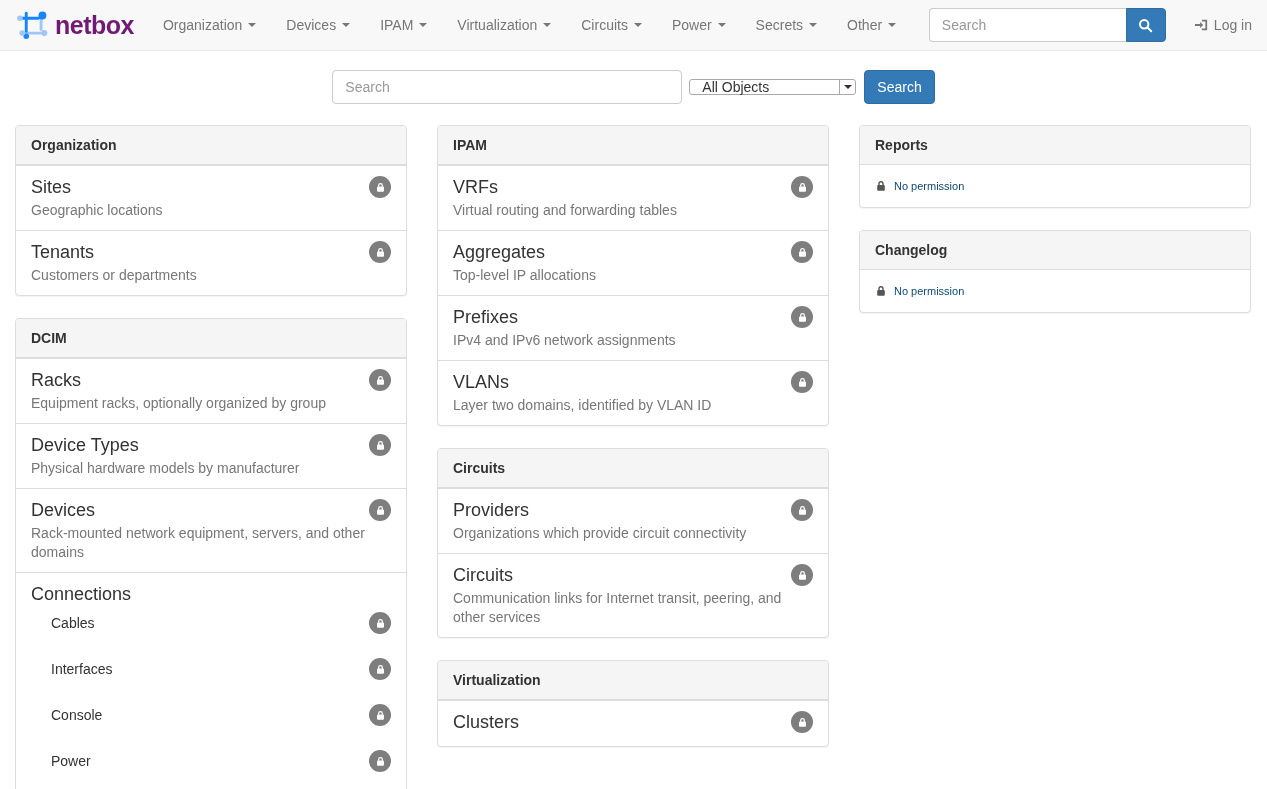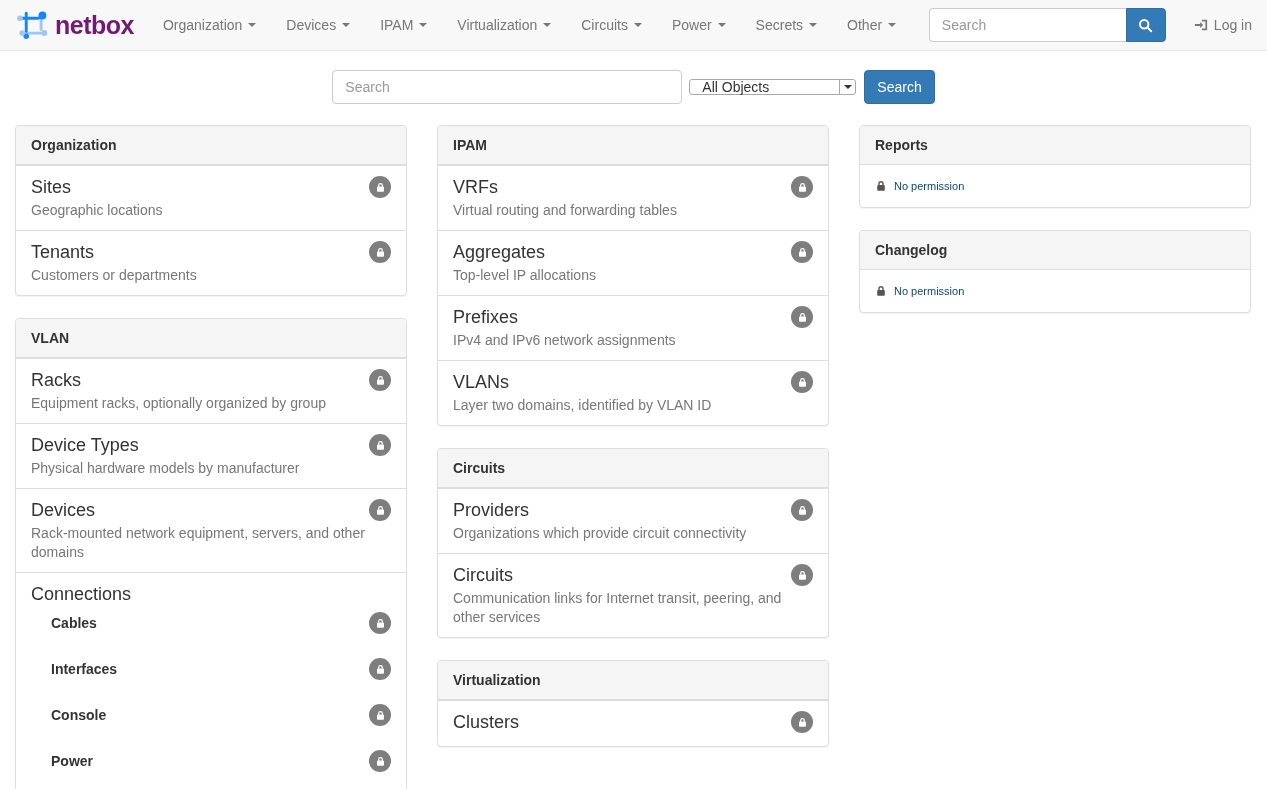--- a/index.html
+++ b/index.html
@@ -78,21 +78,21 @@
   .list-item { position:relative; padding:10px 15px; border-top:1px solid #ddd; }
   .list-item:first-child { border-top:none; }
   .item-title { font-size:18px; line-height:22px; color:#333; margin-bottom:3px; cursor:pointer; }
   .item-desc { font-size:14px; color:#777; line-height:19px; }
   .lock-badge {
     width:22px; height:22px; border-radius:50%; background:#7e7e7e;
     display:flex; align-items:center; justify-content:center; flex:none;
   }
   .list-item > .lock-badge { position:absolute; top:10px; right:15px; }
   .link-group-links { margin-top:7px; padding-bottom:10px; }
-  .link-row { display:flex; align-items:center; justify-content:space-between; padding-left:20px;font-weight:bold; }
+  .link-row { display:flex; align-items:center; justify-content:space-between; padding-left:20px; }
   .link-row + .link-row { margin-top:24px; }
   .link-label { font-size:14px; color:#333; cursor:pointer; }
 </style>
 </head>
 <body>
 
 <nav class="navbar">
   <a class="brand">
     <svg width="36" height="36" viewBox="0 0 40 40">
       <g stroke="#9fc6f5" stroke-width="3.2" stroke-linecap="round" fill="none">
@@ -200,21 +200,21 @@
         <span class="lock-badge">
           <svg width="11" height="11" viewBox="0 0 12 12">
               <rect x="2.2" y="5" width="7.6" height="5.6" rx="1" fill="#fff"></rect>
               <path d="M4 5.2V3.8a2 2 0 0 1 4 0v1.4" fill="none" stroke="#fff" stroke-width="1.4"></path>
             </svg>
         </span>
       </div>
     </div>
 
     <div class="panel">
-      <div class="panel-heading">VLAN</div>
+      <div class="panel-heading">DCIM</div>
       <div class="list-item">
         <div class="item-title">Racks</div>
         <div class="item-desc">Equipment racks, optionally organized by group</div>
         <span class="lock-badge">
           <svg width="11" height="11" viewBox="0 0 12 12">
               <rect x="2.2" y="5" width="7.6" height="5.6" rx="1" fill="#fff"></rect>
               <path d="M4 5.2V3.8a2 2 0 0 1 4 0v1.4" fill="none" stroke="#fff" stroke-width="1.4"></path>
             </svg>
         </span>
       </div>

